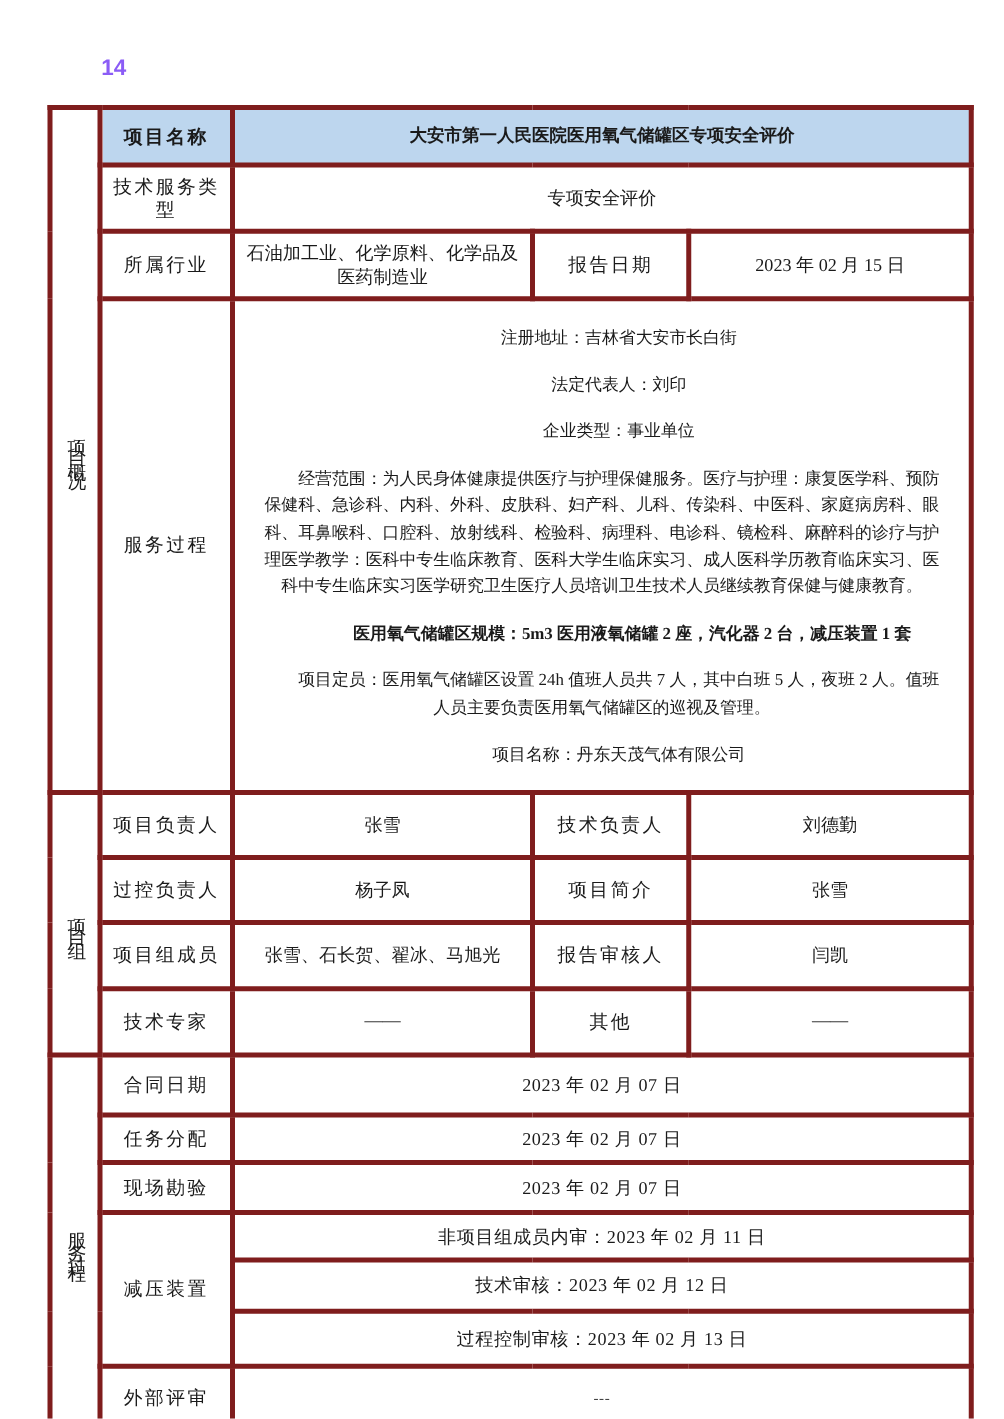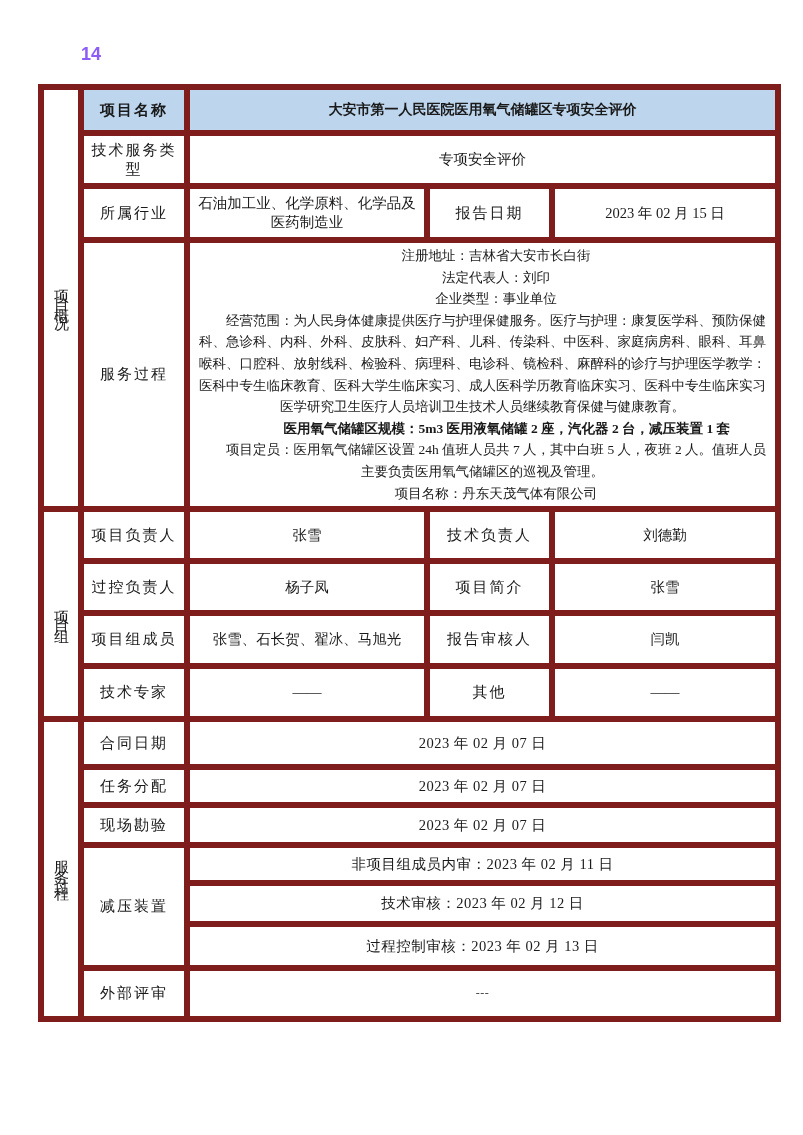--- a/index.html
+++ b/index.html
@@ -30,21 +30,21 @@
   table.doc {
     position: absolute;
     left: 38px;
     top: 84px;
     width: 737px;
     border-collapse: collapse;
     table-layout: fixed;
     font-size: 14.5px;
   }
   table.doc td {
-    border: 6px solid #7f1d1d;
+    border: 4px solid #7f1d1d;
     padding: 2px 4px;
     text-align: center;
     vertical-align: middle;
     overflow: hidden;
   }
   td.head-cell {
     background: #BDD6EE;
     font-weight: bold;
     font-size: 14px;
   }
@@ -65,21 +65,21 @@
     font-size: 15px;
     line-height: 1;
   }
   td.profile-cell {
     text-align: left;
     vertical-align: top;
     padding: 5px 7px 5px 5px;
     font-size: 13.5px;
   }
   .profile-cell p {
-    margin: 0;
+    margin: 16px;
     line-height: 1.6;
     text-indent: 2em;
   }
   .profile-cell p.deep-indent { text-indent: 3.6em; font-weight: bold; }
   td.value-left {
     text-align: left;
     padding-left: 10px;
     letter-spacing: 0.5px;
   }
   td.value-center { text-align: center; border-radius: 13px; }

